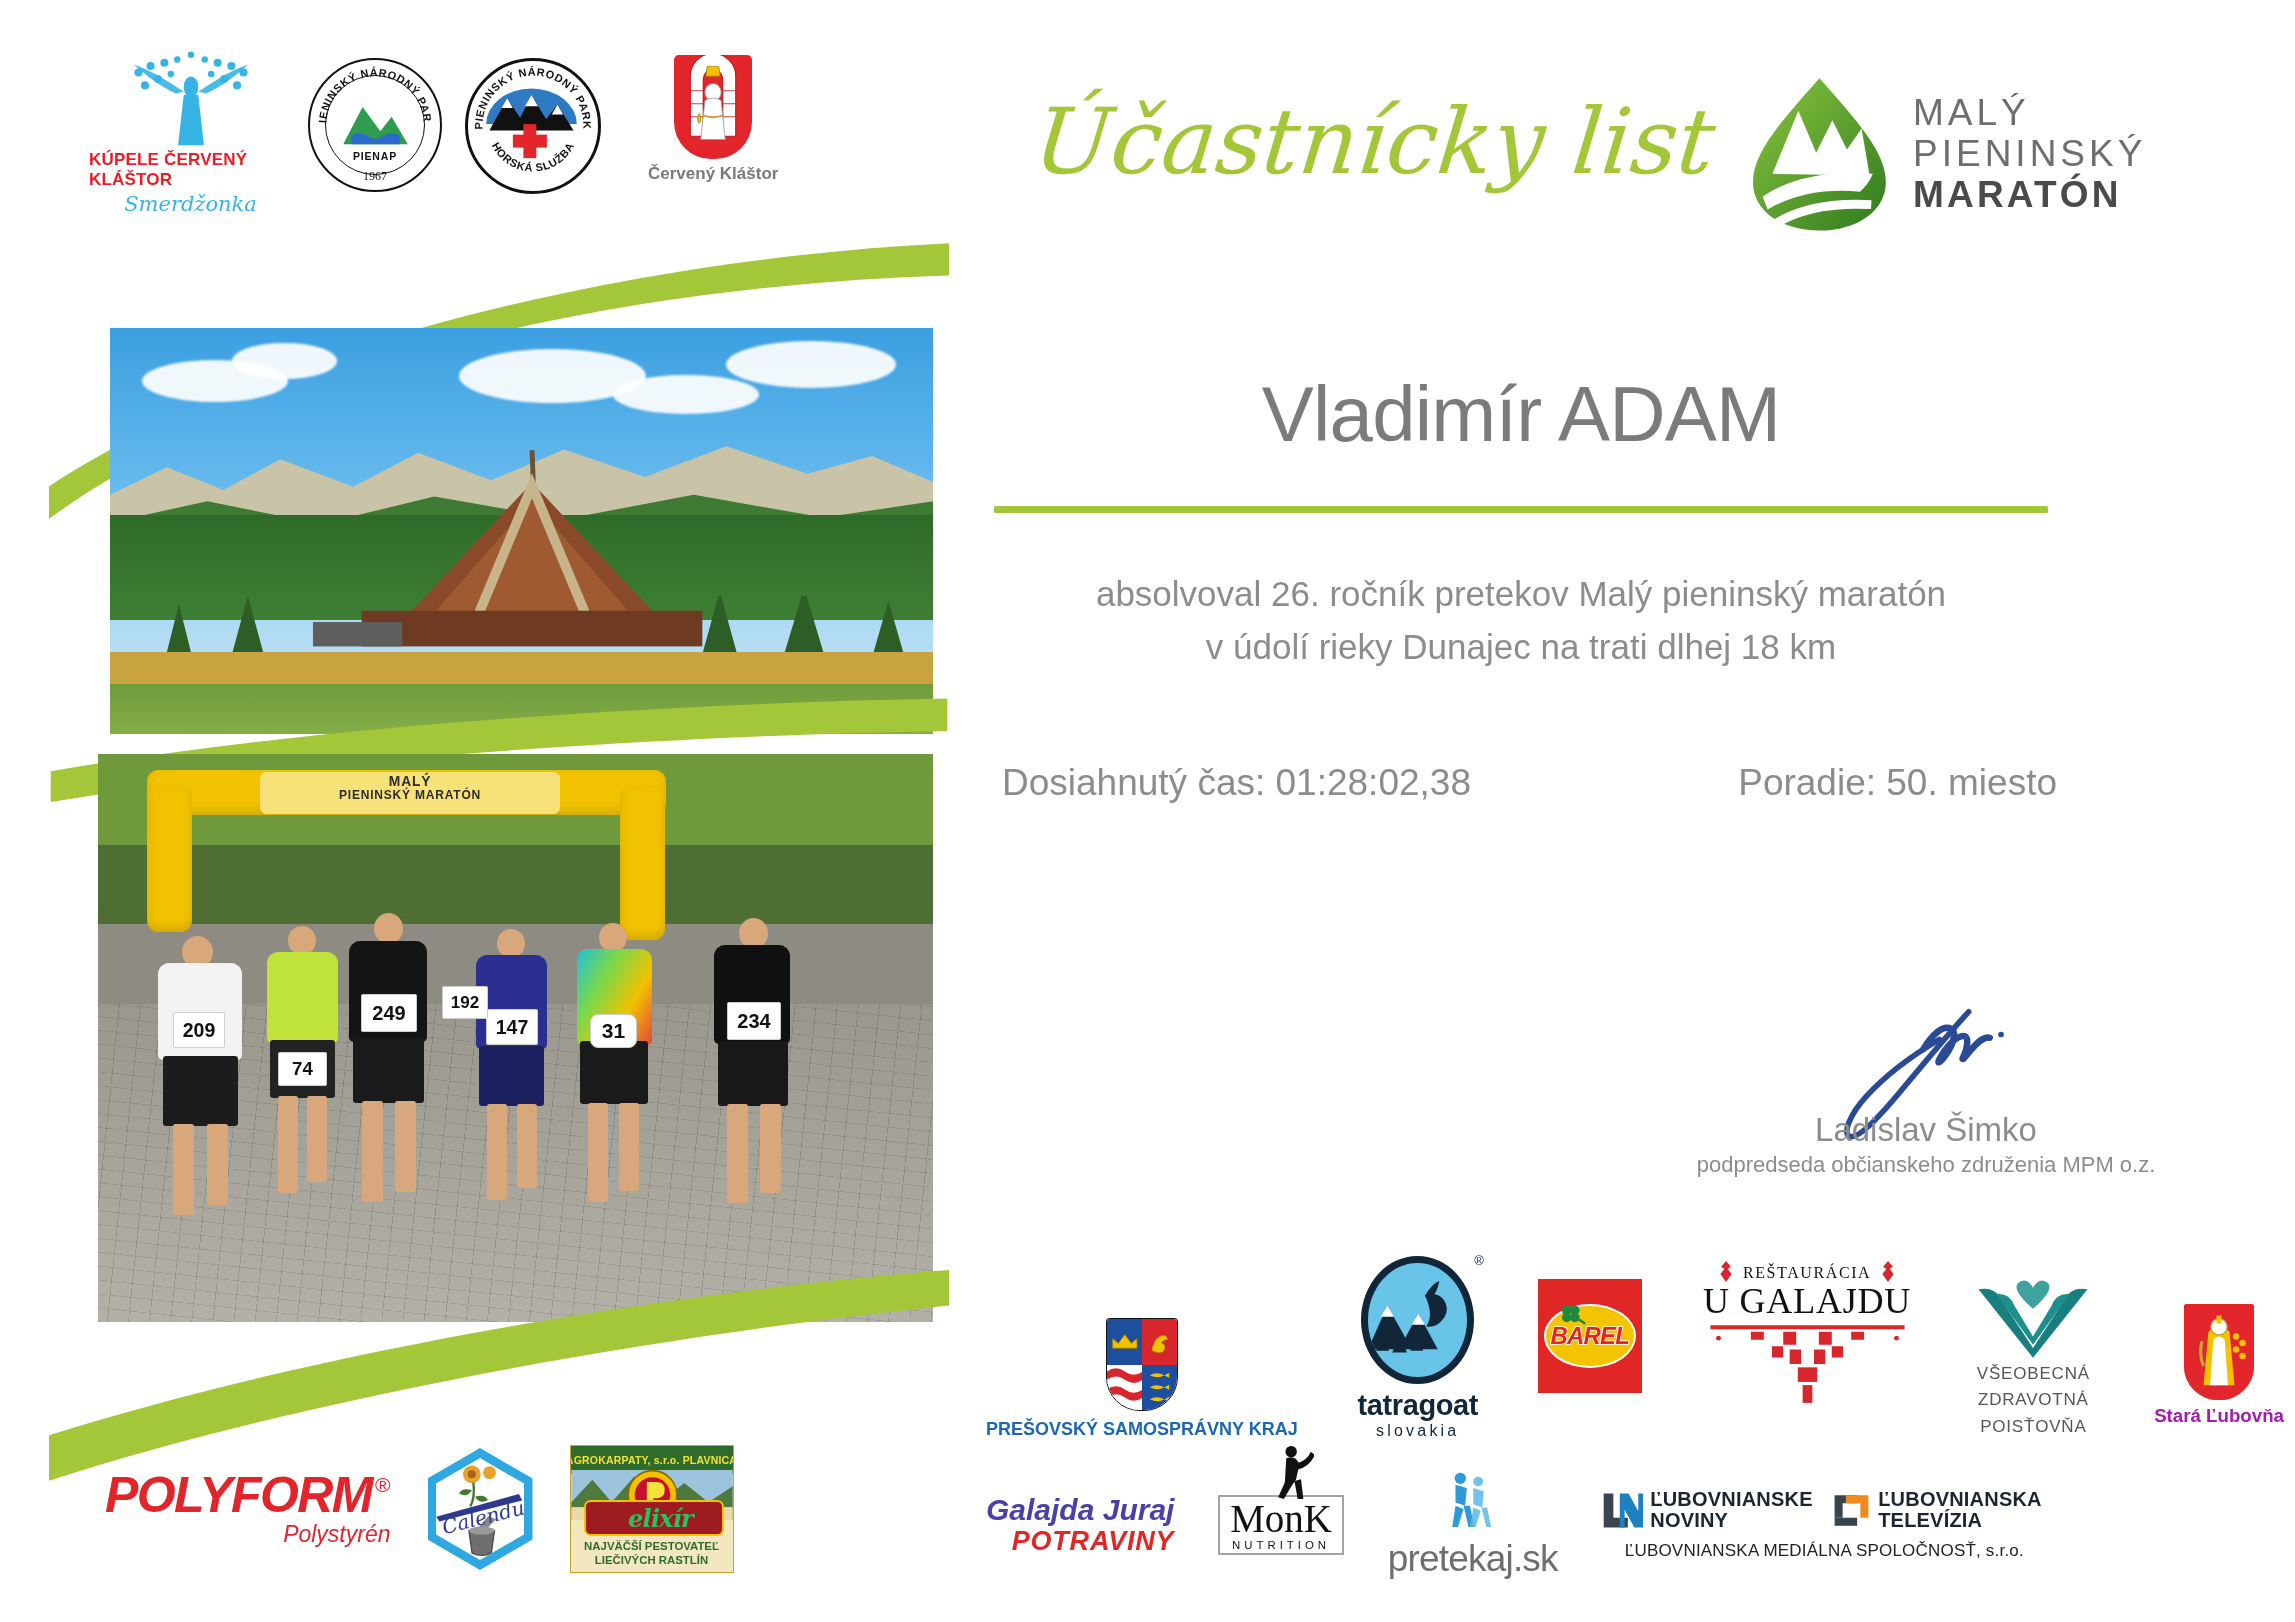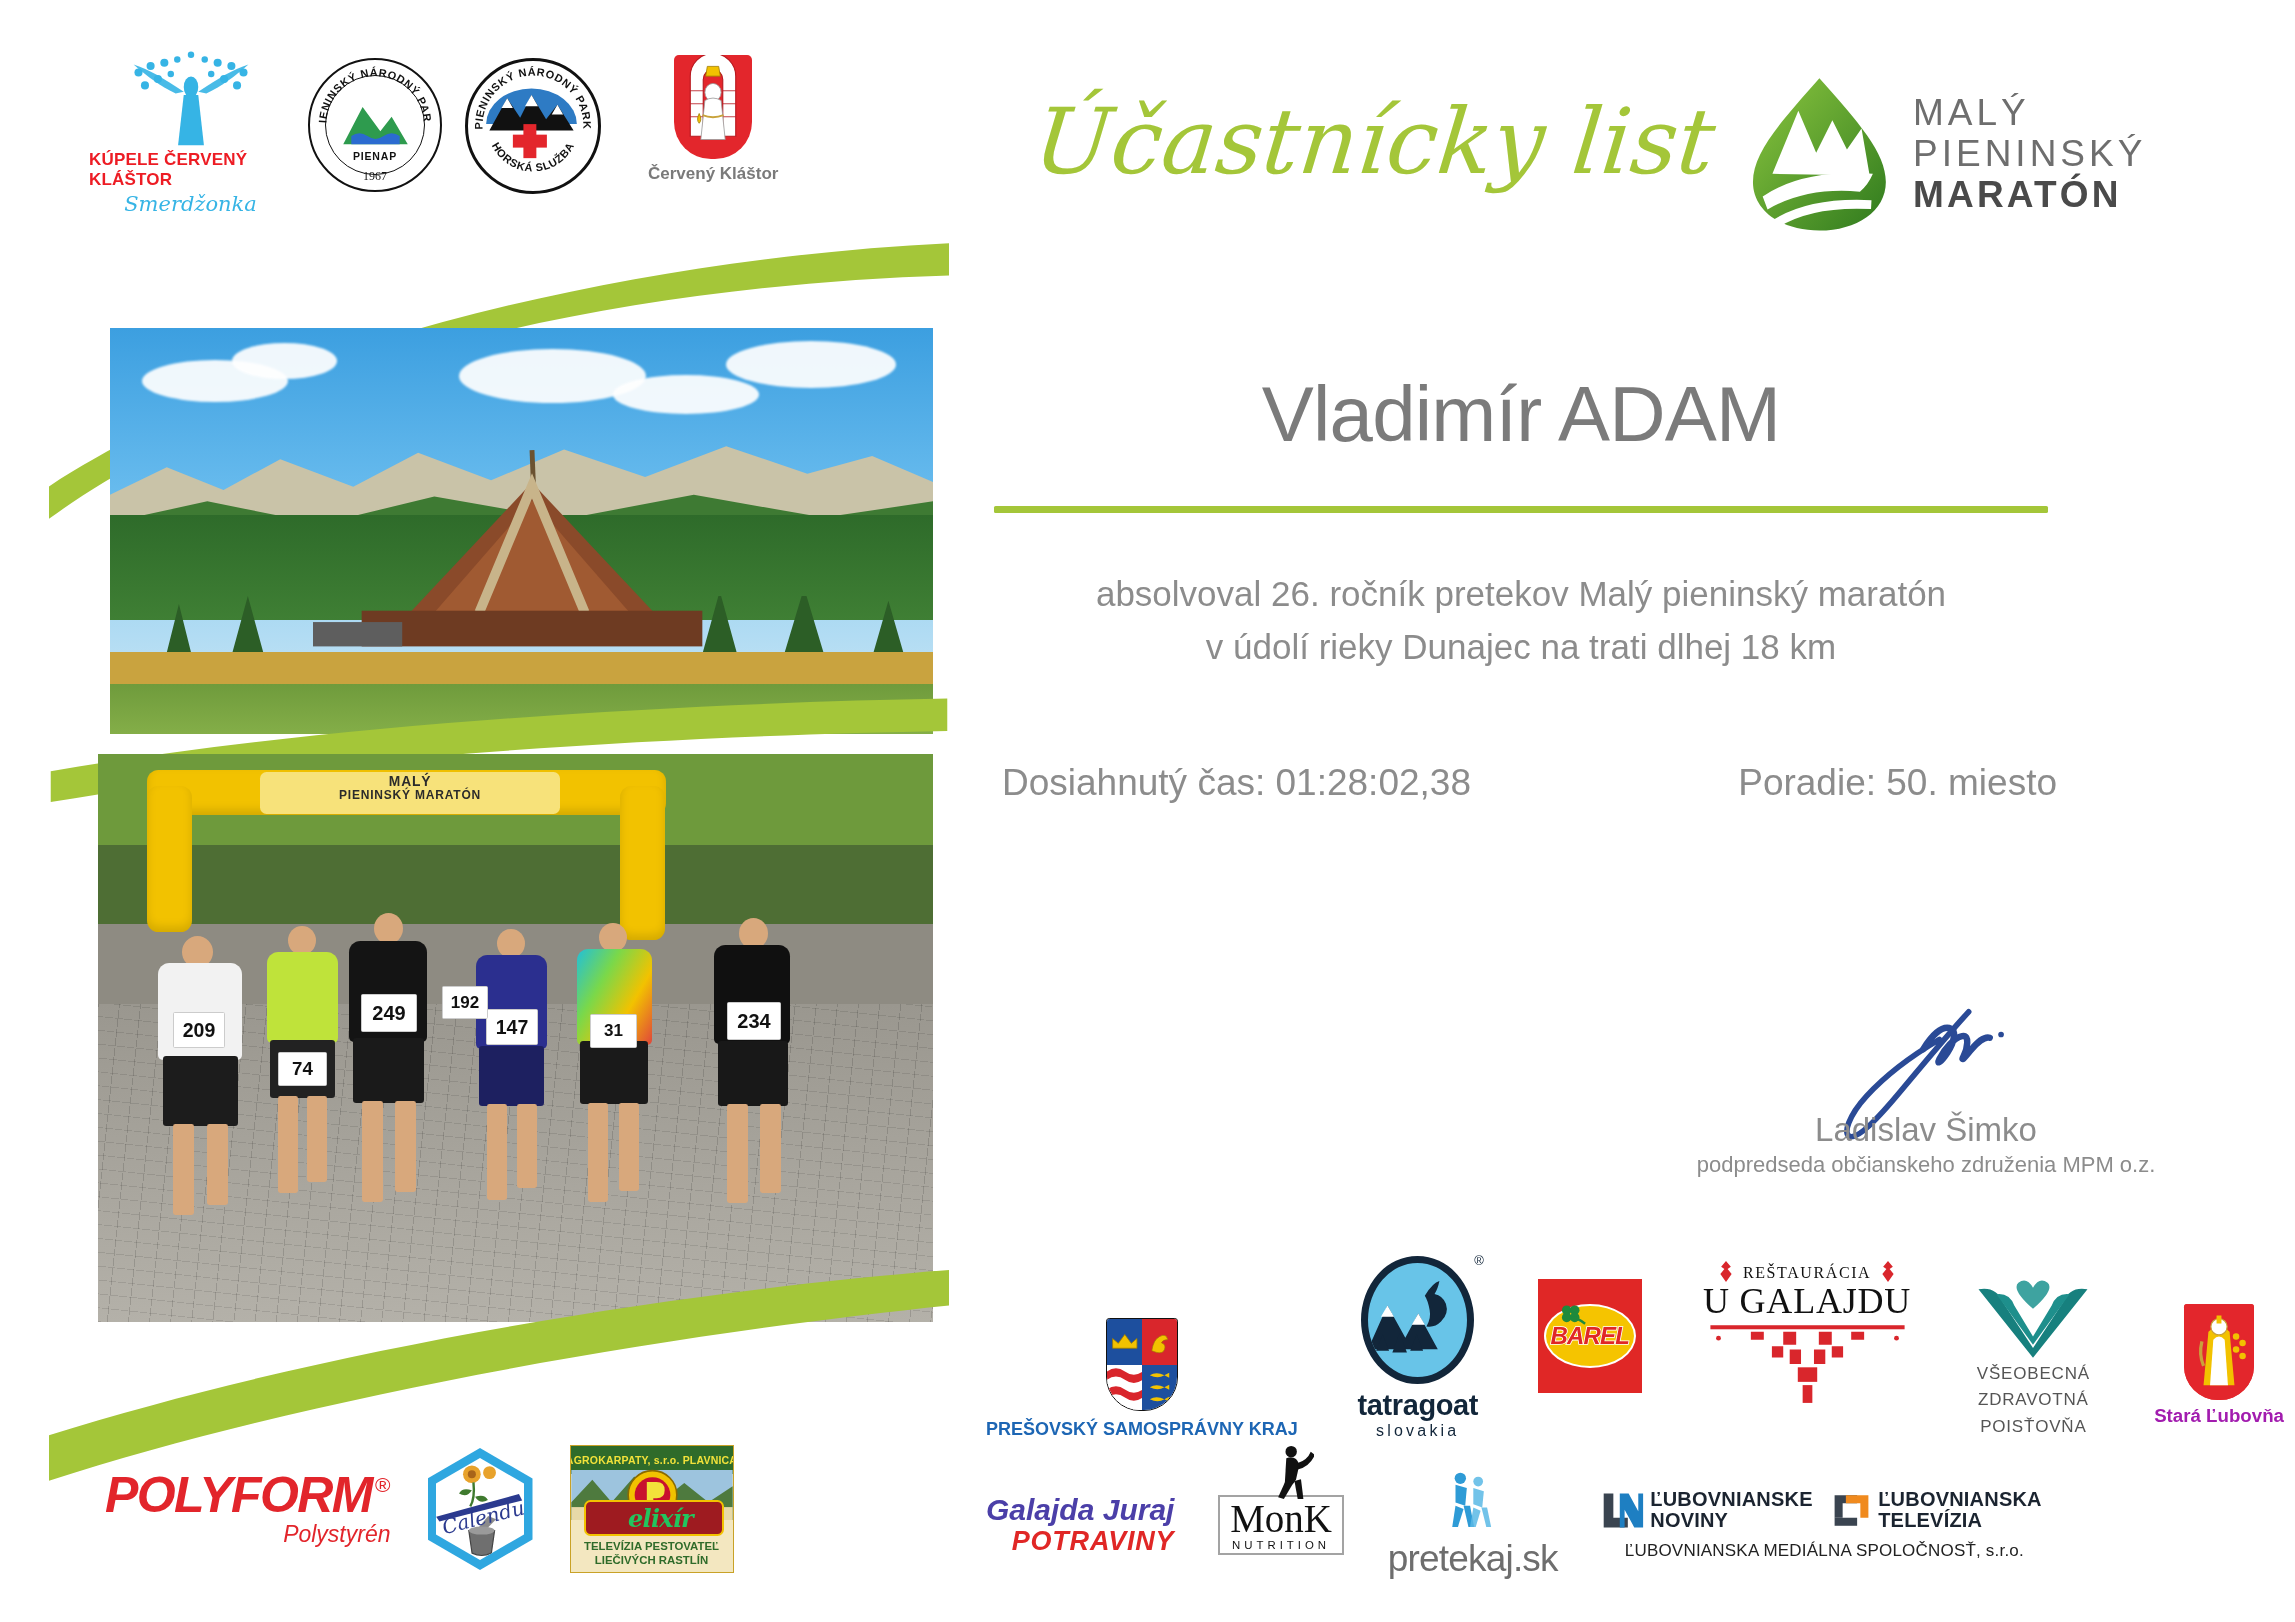--- a/index.html
+++ b/index.html
@@ -337,21 +337,21 @@
     <div class="runner" style="left:381px;top:292px;width:65px;height:60px;background:#1D2060;border-radius:3.2px;"></div>
     <div class="leg" style="left:389px;top:350px;width:19.5px;height:96px;"></div>
     <div class="leg" style="left:419px;top:350px;width:19.5px;height:84px;"></div>
     <div class="bib" style="left:388px;top:255px;width:50px;height:34px;font-size:19.5px;">147</div>
 
     <div class="head" style="left:501px;top:169px;width:27.6px;height:29px;"></div>
     <div class="runner" style="left:479px;top:195px;width:75px;height:96px;background:linear-gradient(120deg,#22C0D8,#7AD84A,#F2C200,#E0453C);"></div>
     <div class="runner" style="left:482px;top:287px;width:68px;height:63px;background:#1A1A1A;border-radius:3.2px;"></div>
     <div class="leg" style="left:490px;top:349px;width:20px;height:99px;"></div>
     <div class="leg" style="left:521px;top:349px;width:20px;height:88px;"></div>
-    <div class="bib" style="left:492px;top:260px;width:45px;height:32px;font-size:17px;">31</div>
+    <div class="bib" style="left:492px;top:260px;width:45px;height:32px;font-size:21px;border-radius:8px;">31</div>
 
     <div class="head" style="left:641px;top:164px;width:29px;height:31px;"></div>
     <div class="runner" style="left:616px;top:191px;width:76px;height:99px;background:#101010;"></div>
     <div class="runner" style="left:620px;top:287px;width:70px;height:65px;background:#181818;border-radius:3.2px;"></div>
     <div class="leg" style="left:629px;top:350px;width:21px;height:99px;"></div>
     <div class="leg" style="left:662px;top:350px;width:21px;height:89px;"></div>
     <div class="bib" style="left:629px;top:248px;width:52px;height:36px;font-size:20px;">234</div>
 
     <div class="bib" style="left:344px;top:232px;width:44px;height:31px;font-size:17px;">192</div>
   </div>
@@ -634,19 +634,19 @@
       </svg>
       <svg style="position:absolute;left:45px;top:23px;" width="73" height="52" viewBox="0 0 90 64">
         <circle cx="45" cy="32" r="30" fill="#F2C200" stroke="#8A6A00" stroke-width="2"></circle>
         <circle cx="45" cy="32" r="22" fill="#C8102E"></circle>
         <path d="M38 16 h12 q10 0 10 10 q0 10 -10 10 h-4 v14 h-8z" fill="#F2E23A"></path>
       </svg>
       <div style="position:absolute;left:13px;top:54px;width:136px;height:32px;background:#9E1B20;border:2.4px solid #F2C200;border-radius:6.5px;display:flex;align-items:center;justify-content:center;">
         <span style="font-family:'DejaVu Serif',serif;font-style:italic;font-weight:bold;font-size:24px;color:#22c55e;letter-spacing:-0.8px;margin-left:14px;">elixír</span>
       </div>
       <div style="position:absolute;left:0;bottom:4.9px;width:100%;text-align:center;line-height:1.25;">
-        <div style="font-size:11.4px;font-weight:bold;color:#2F6B2A;">TELEVÍZIA  PESTOVATEĽ</div>
+        <div style="font-size:11.4px;font-weight:bold;color:#2F6B2A;">NAJVÄČŠÍ  PESTOVATEĽ</div>
         <div style="font-size:11.4px;font-weight:bold;color:#2F6B2A;">LIEČIVÝCH RASTLÍN</div>
       </div>
     </div>
   </div>
 </div>
 
 
 </body></html>

